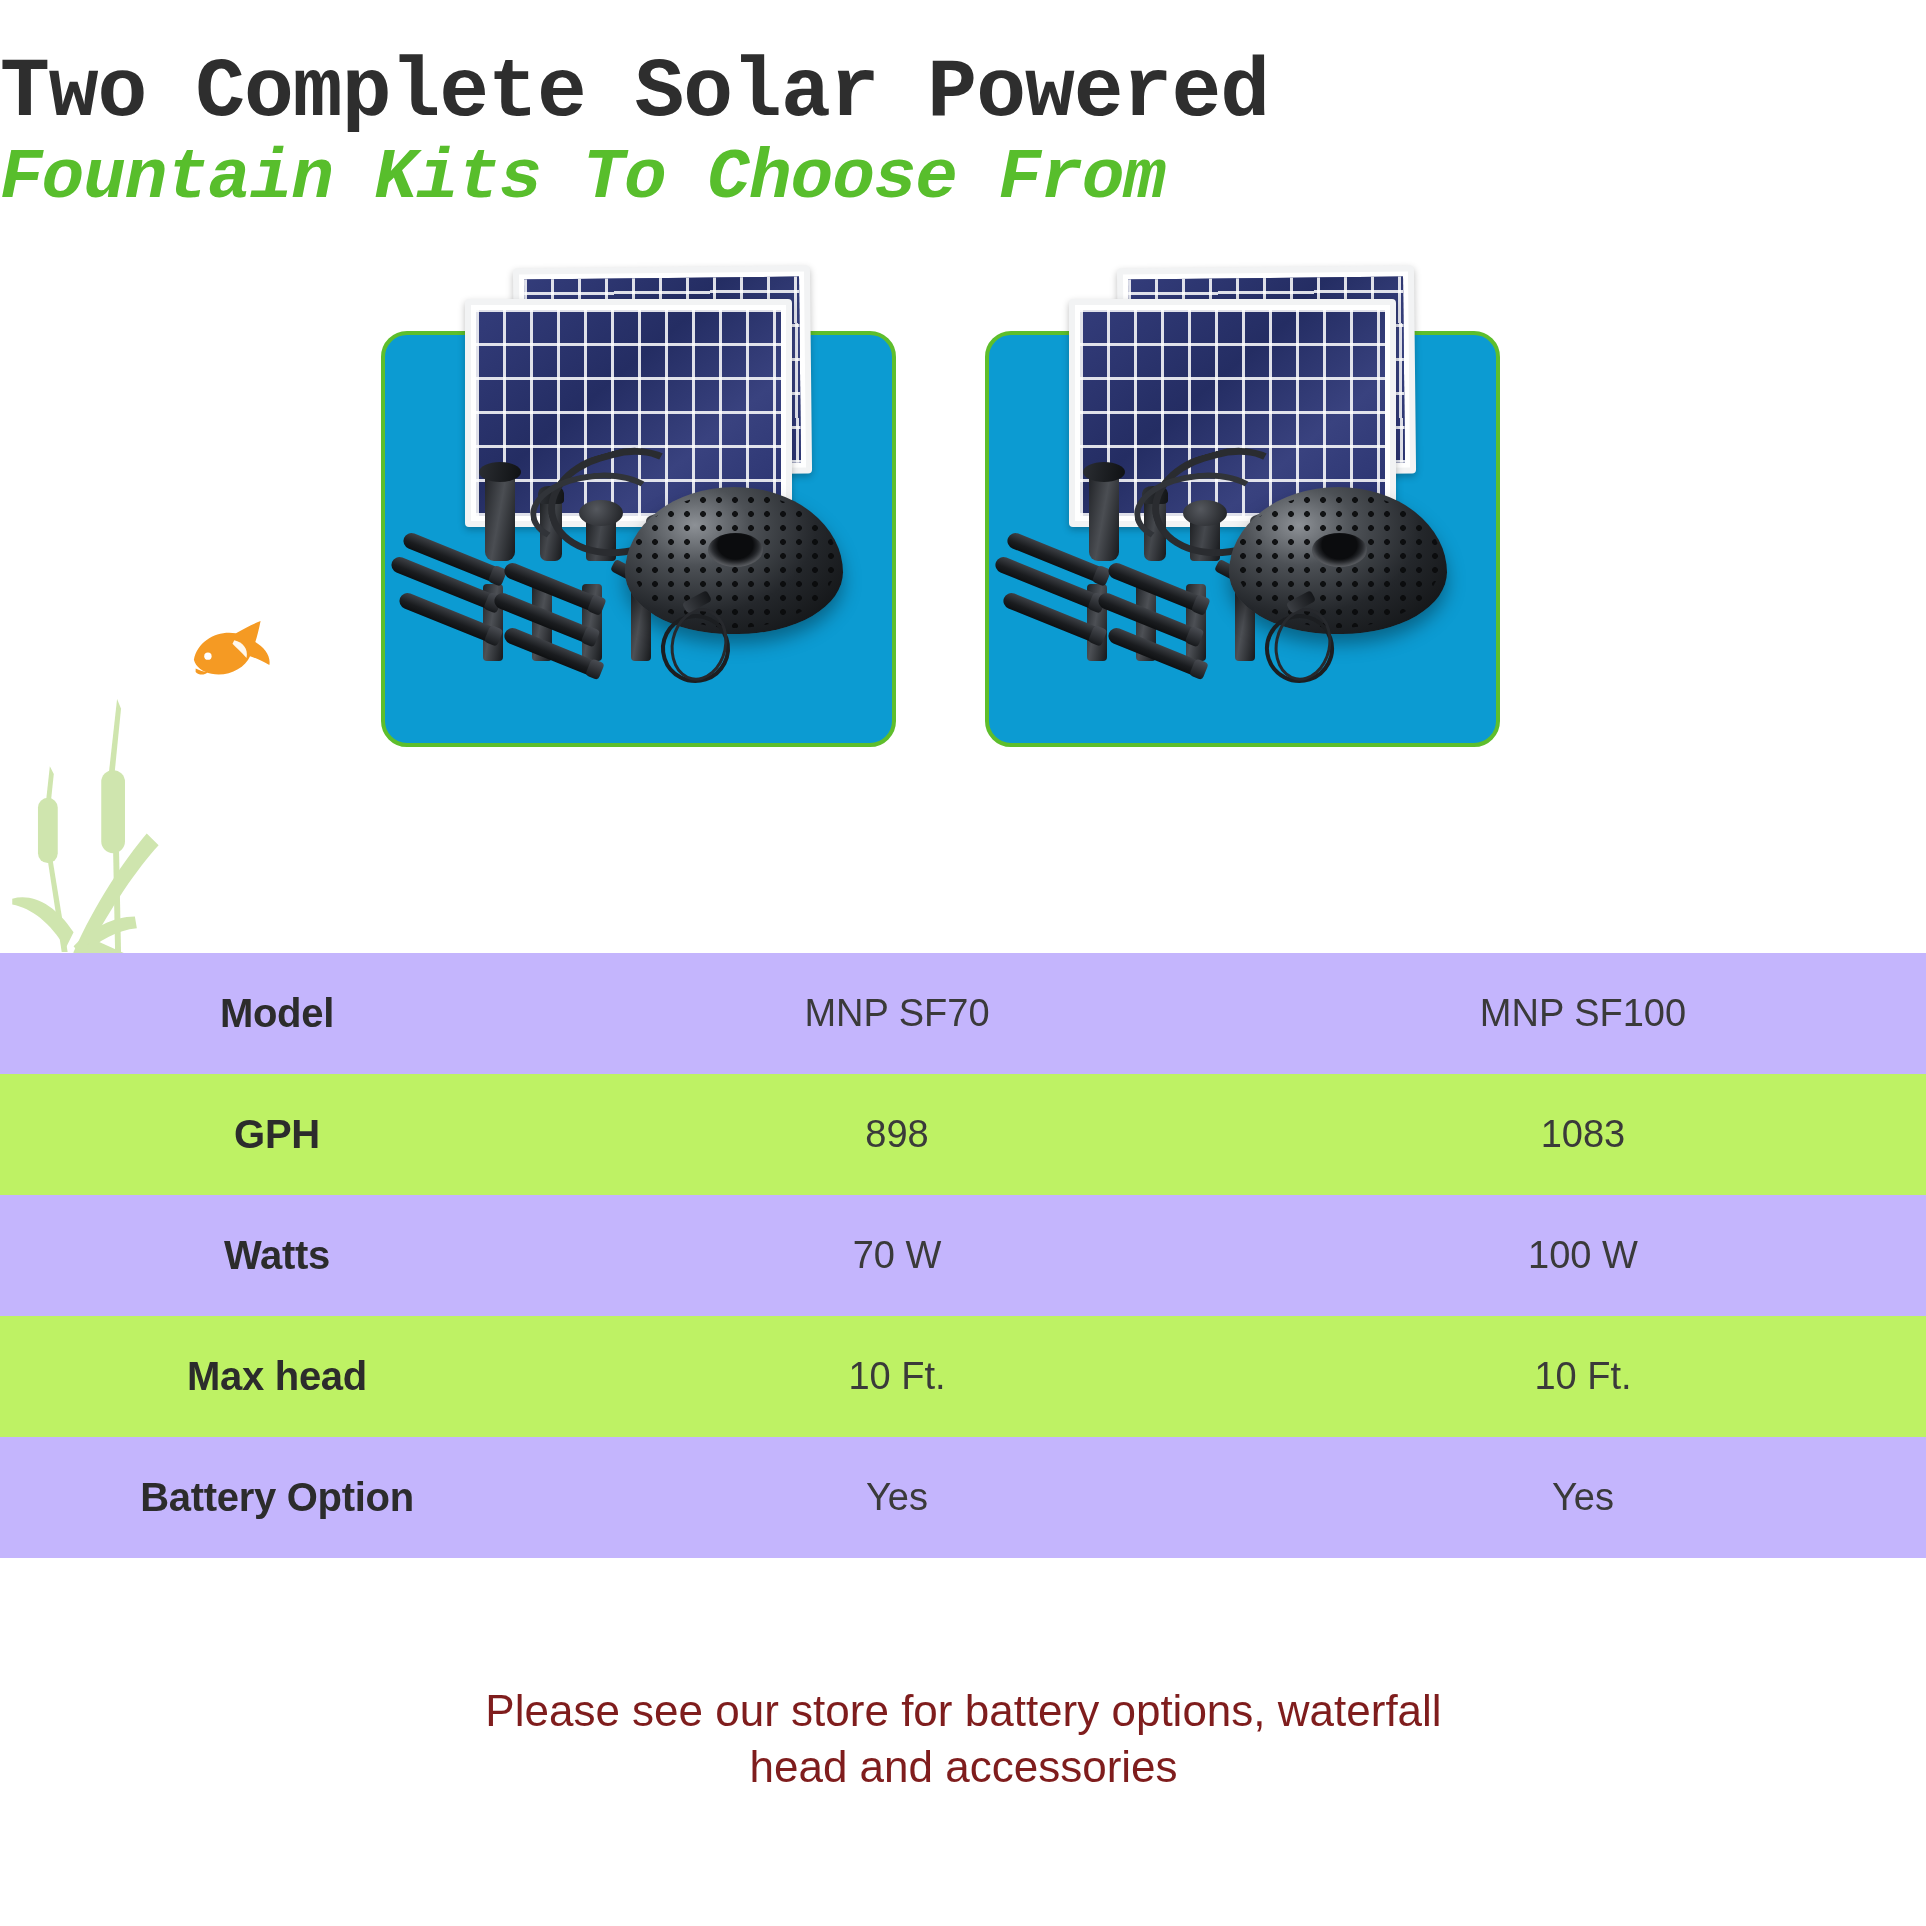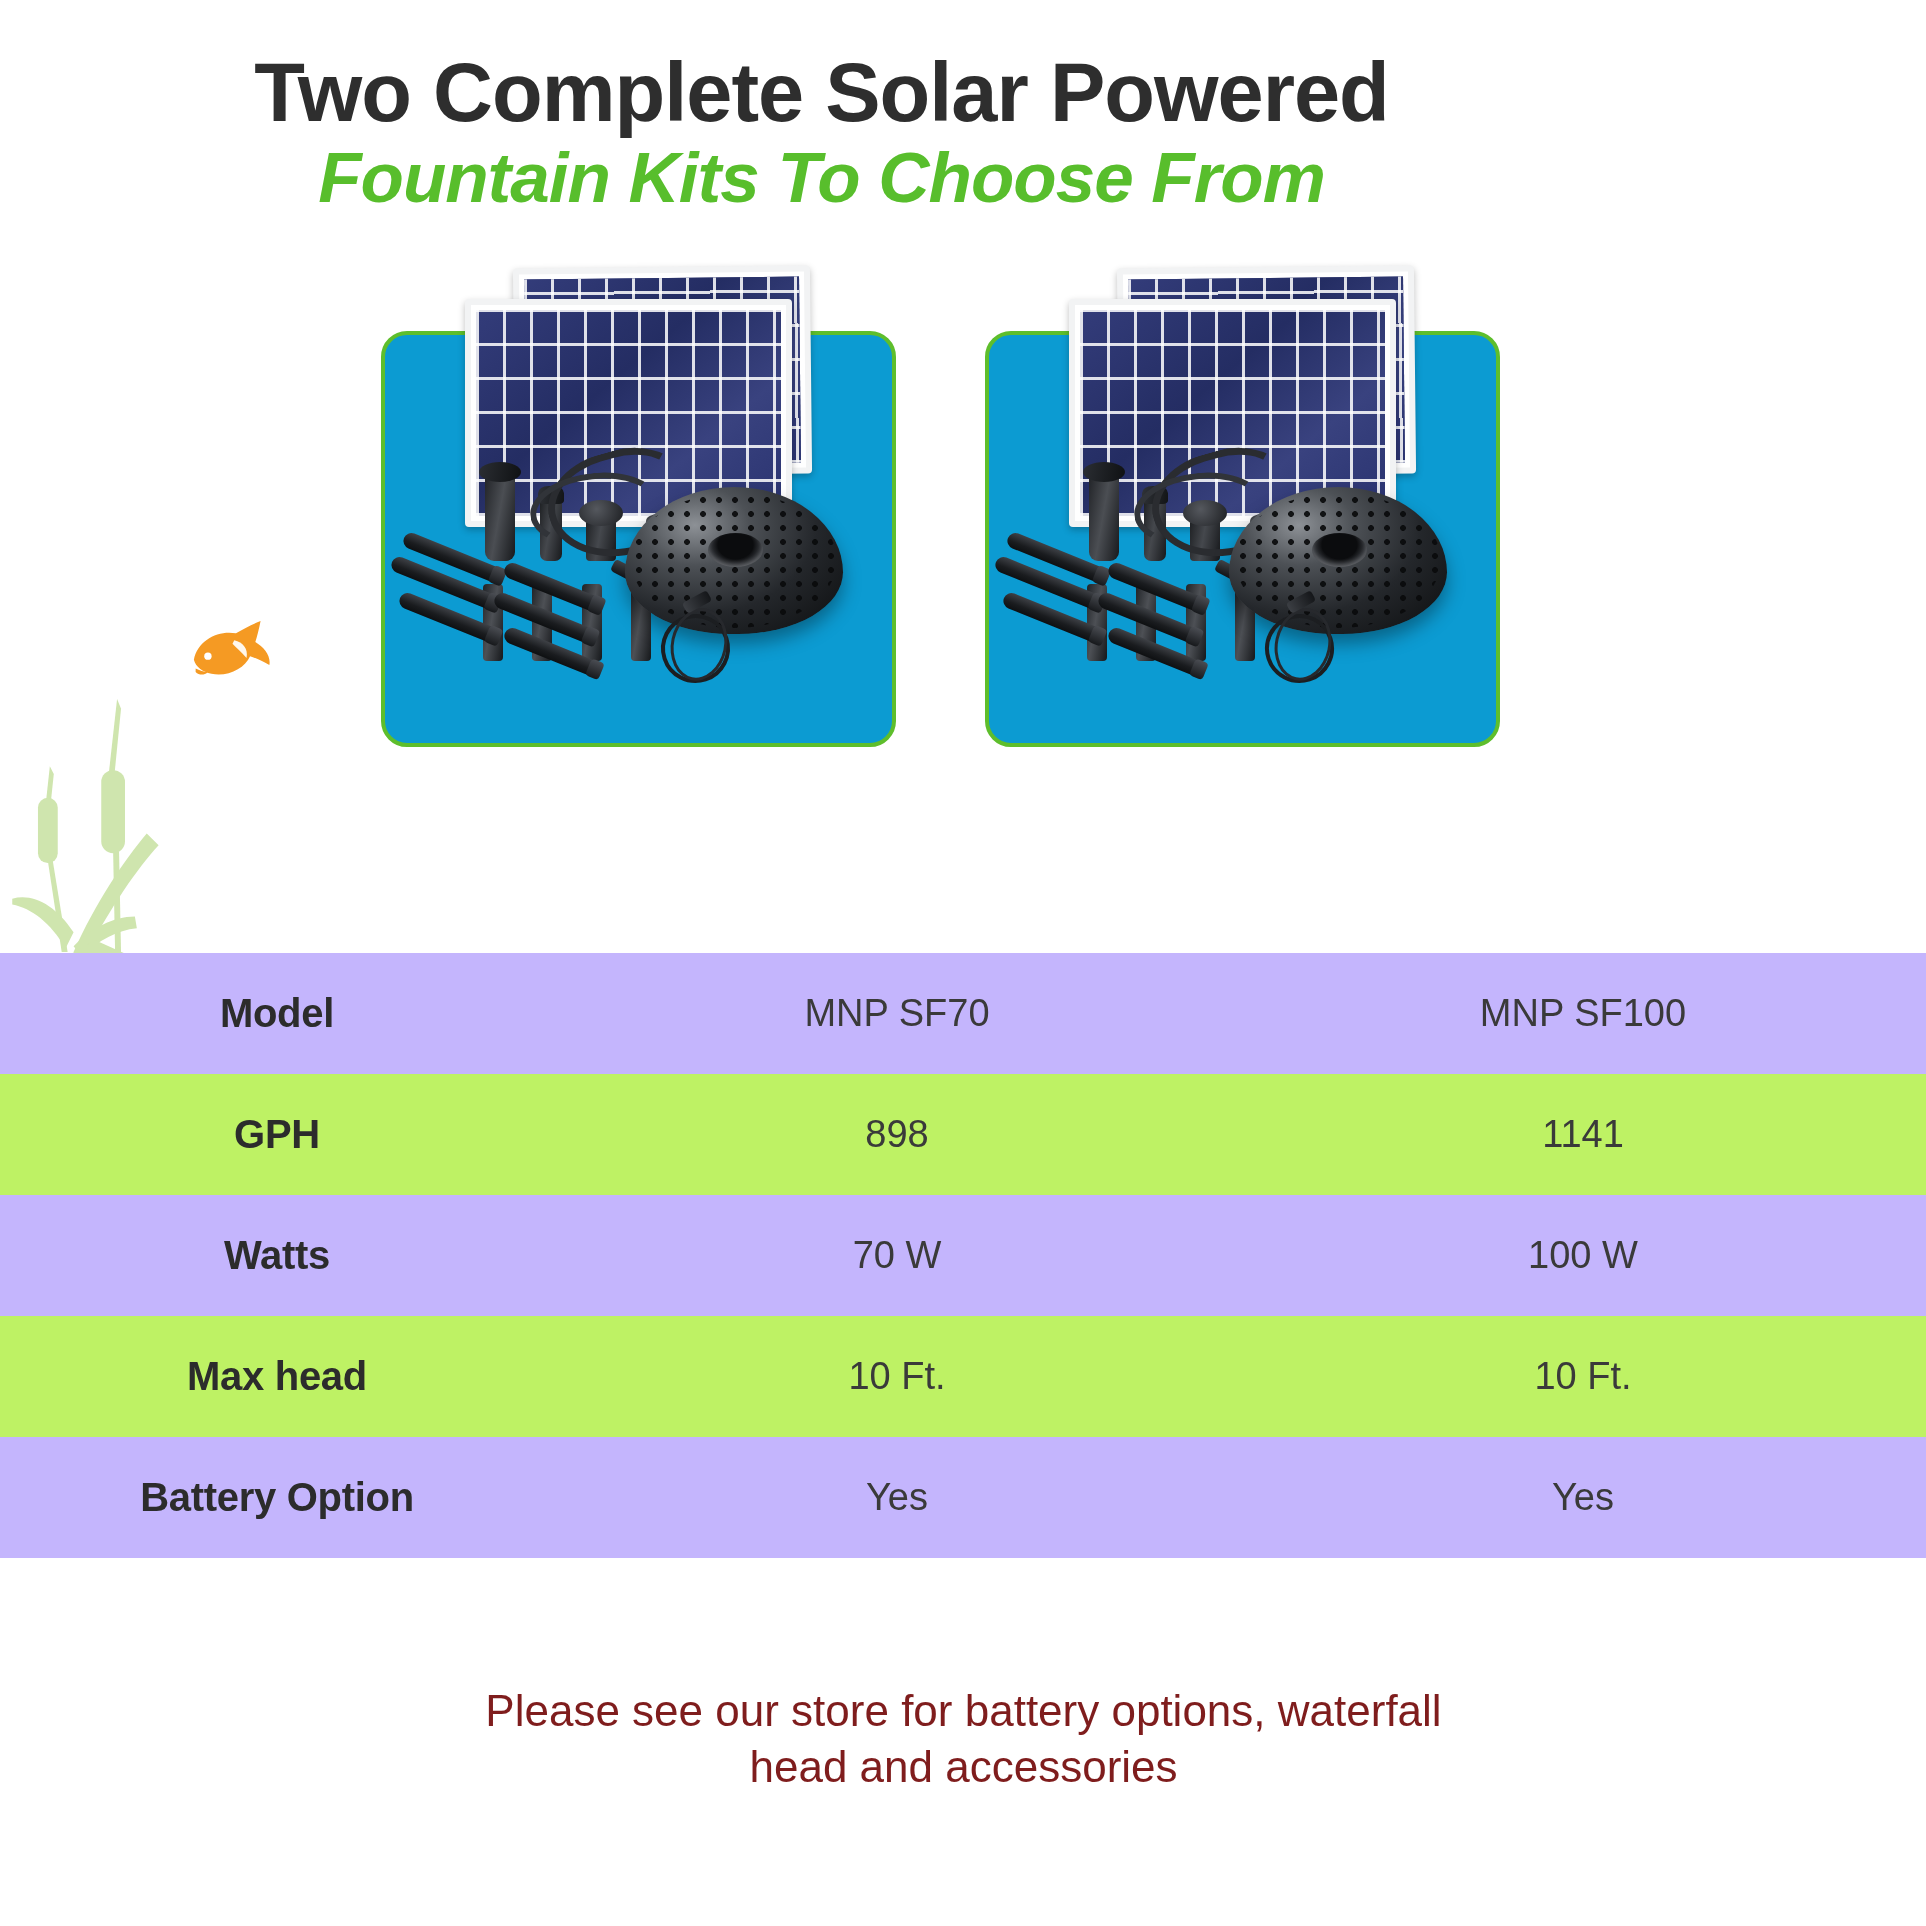--- a/index.html
+++ b/index.html
@@ -6,21 +6,21 @@
   body{
     width:1927px;height:1927px;
     background:#ffffff;
     font-family:"Liberation Sans","DejaVu Sans",sans-serif;
     color:#2b2b2b;
     overflow:hidden;
     position:relative;
   }
 
   
-  .heading-block{position:absolute;top:0;left:0;width:1643px;text-align:center;}
+  .heading-block{position:absolute;top:0;left:0;width:1643px;text-align:left;font-family:Liberation Mono, monospace;}
   .title-line1{
     font-size:83px;font-weight:bold;color:#2e2e2e;
     letter-spacing:-1px;line-height:1.02;margin-top:51px;
     white-space:nowrap;
   }
   .title-line2{
     font-size:71px;font-weight:bold;font-style:italic;color:#58be2c;
     letter-spacing:-1px;line-height:1.02;margin-top:6px;
     white-space:nowrap;
   }
@@ -289,21 +289,21 @@
 
   <div class="spec-row alt">
     <div class="cell-label">Model</div>
     <div class="cell-val">MNP SF70</div>
     <div class="cell-val">MNP SF100</div>
   </div>
 
   <div class="spec-row plain">
     <div class="cell-label">GPH</div>
     <div class="cell-val">898</div>
-    <div class="cell-val">1141</div>
+    <div class="cell-val">1083</div>
   </div>
 
   <div class="spec-row alt">
     <div class="cell-label">Watts</div>
     <div class="cell-val">70 W</div>
     <div class="cell-val">100 W</div>
   </div>
 
   <div class="spec-row plain">
     <div class="cell-label">Max head</div>

